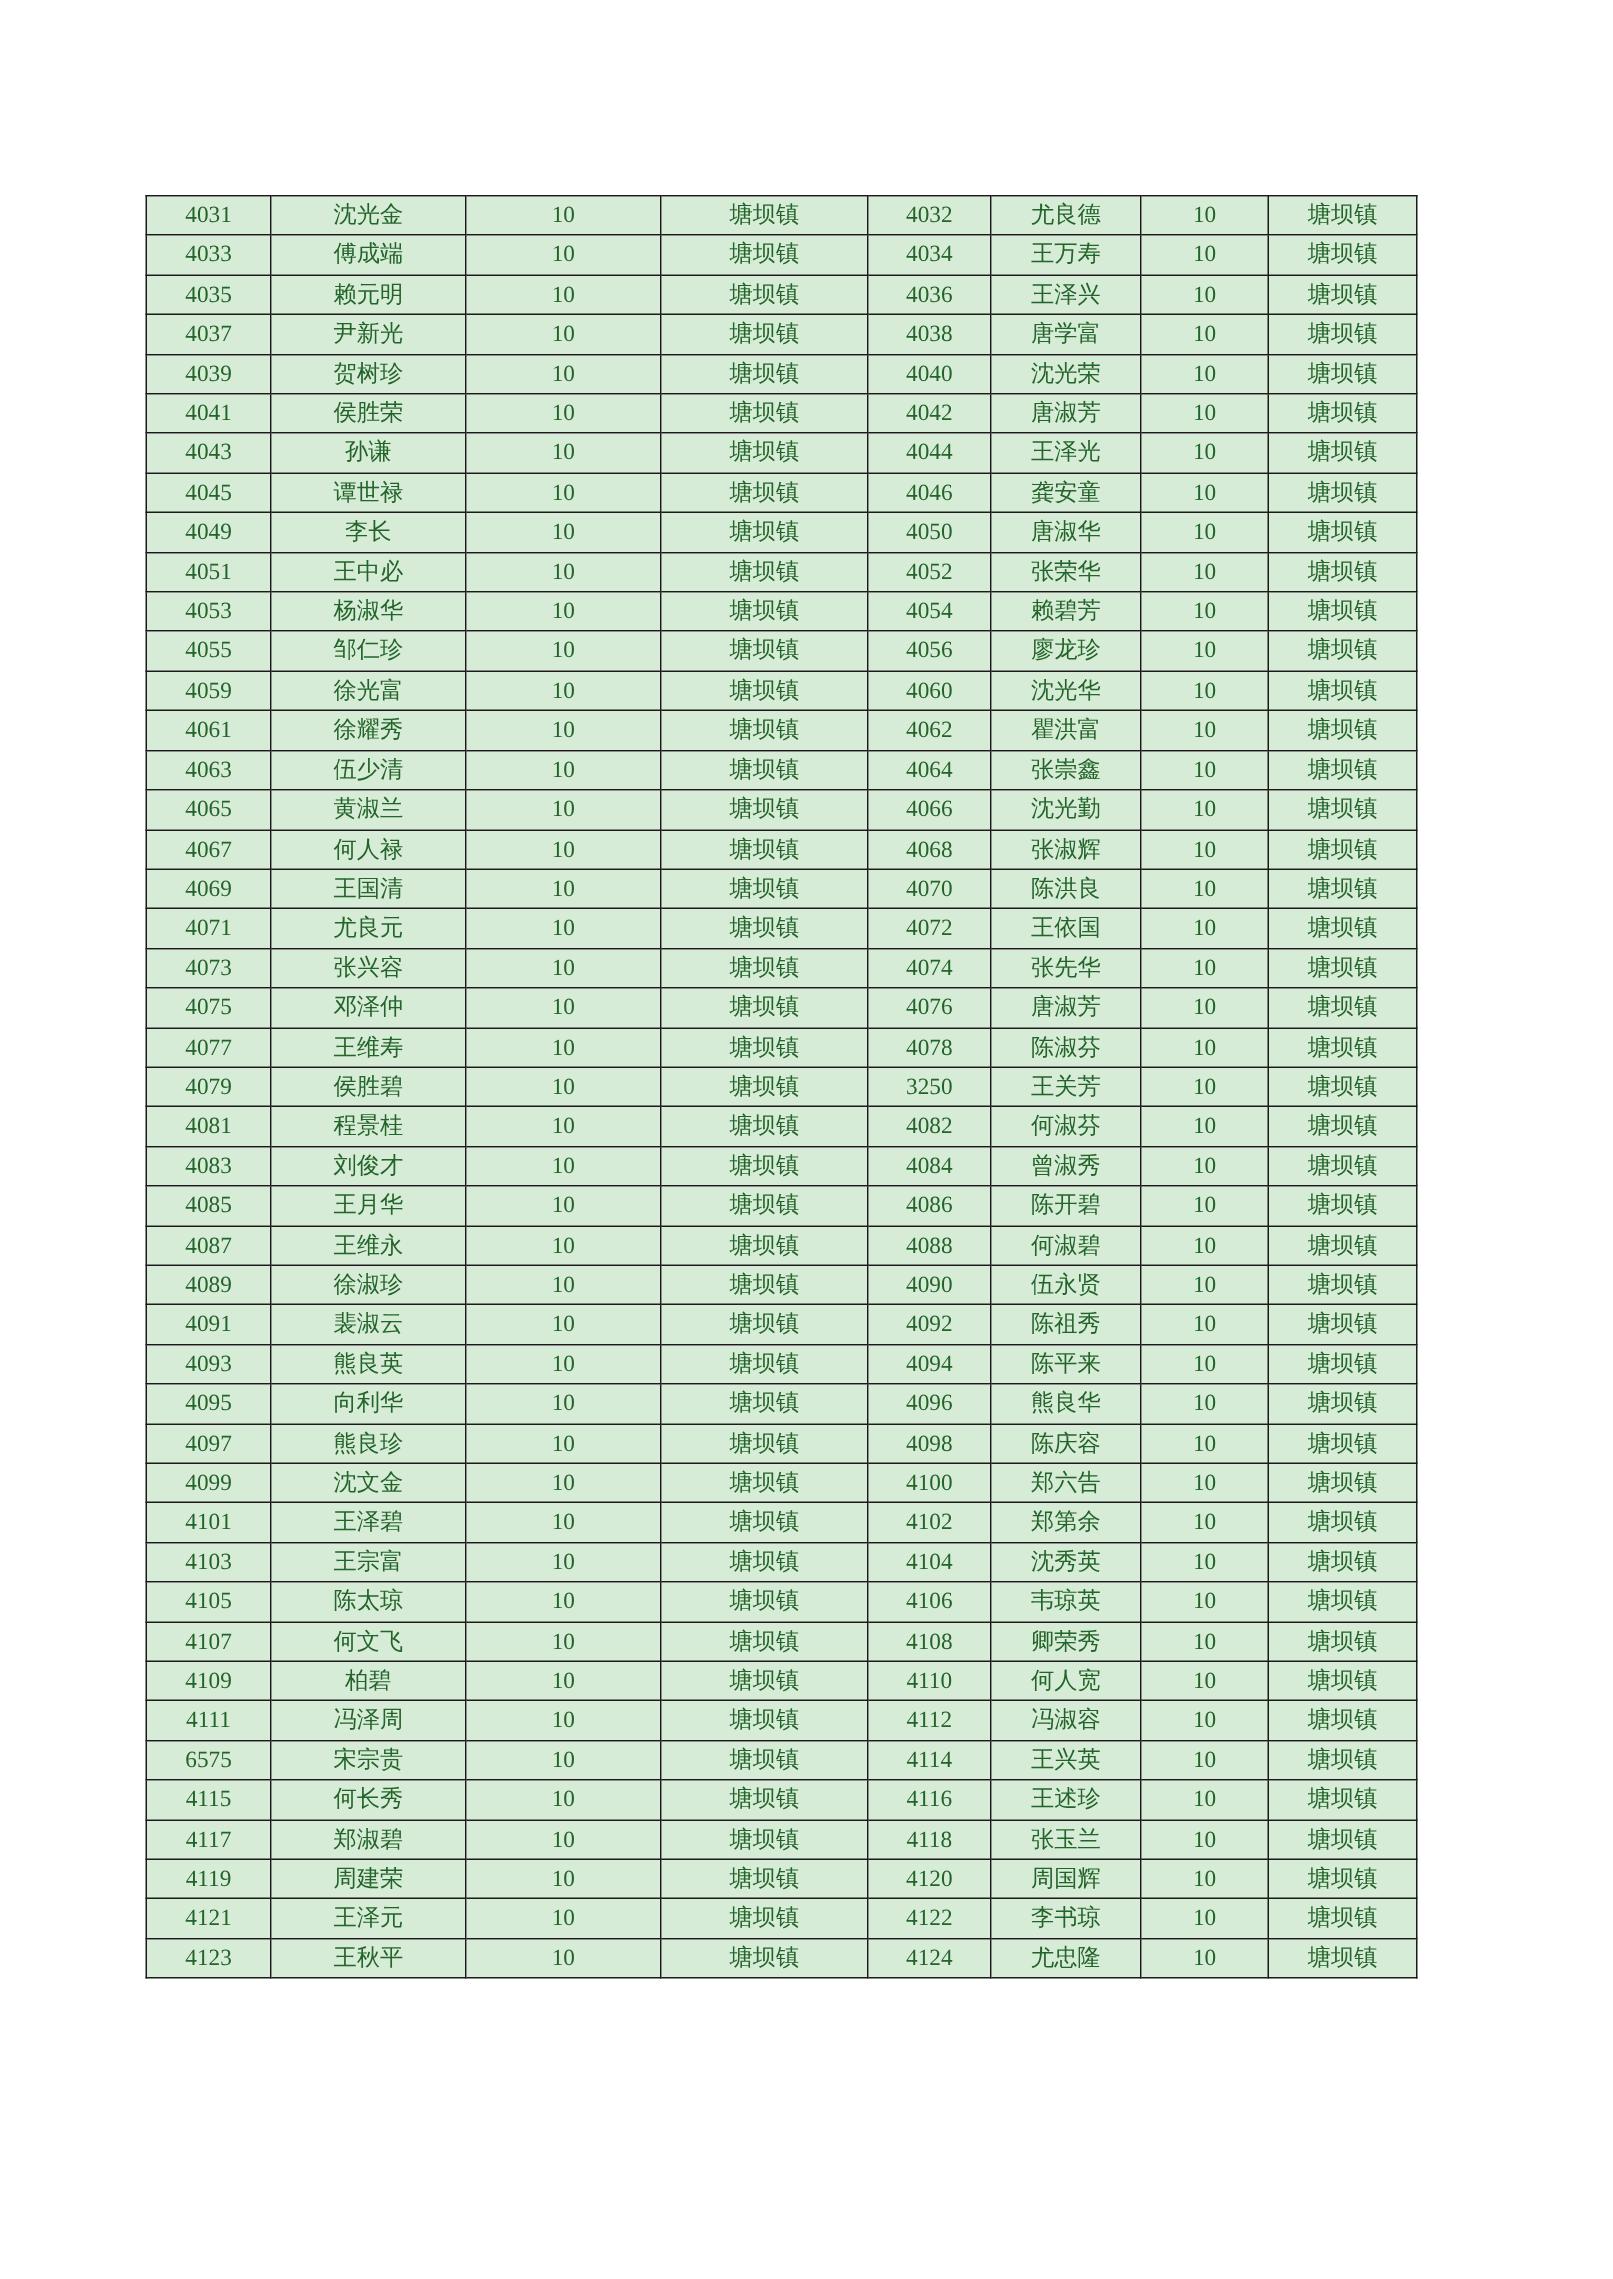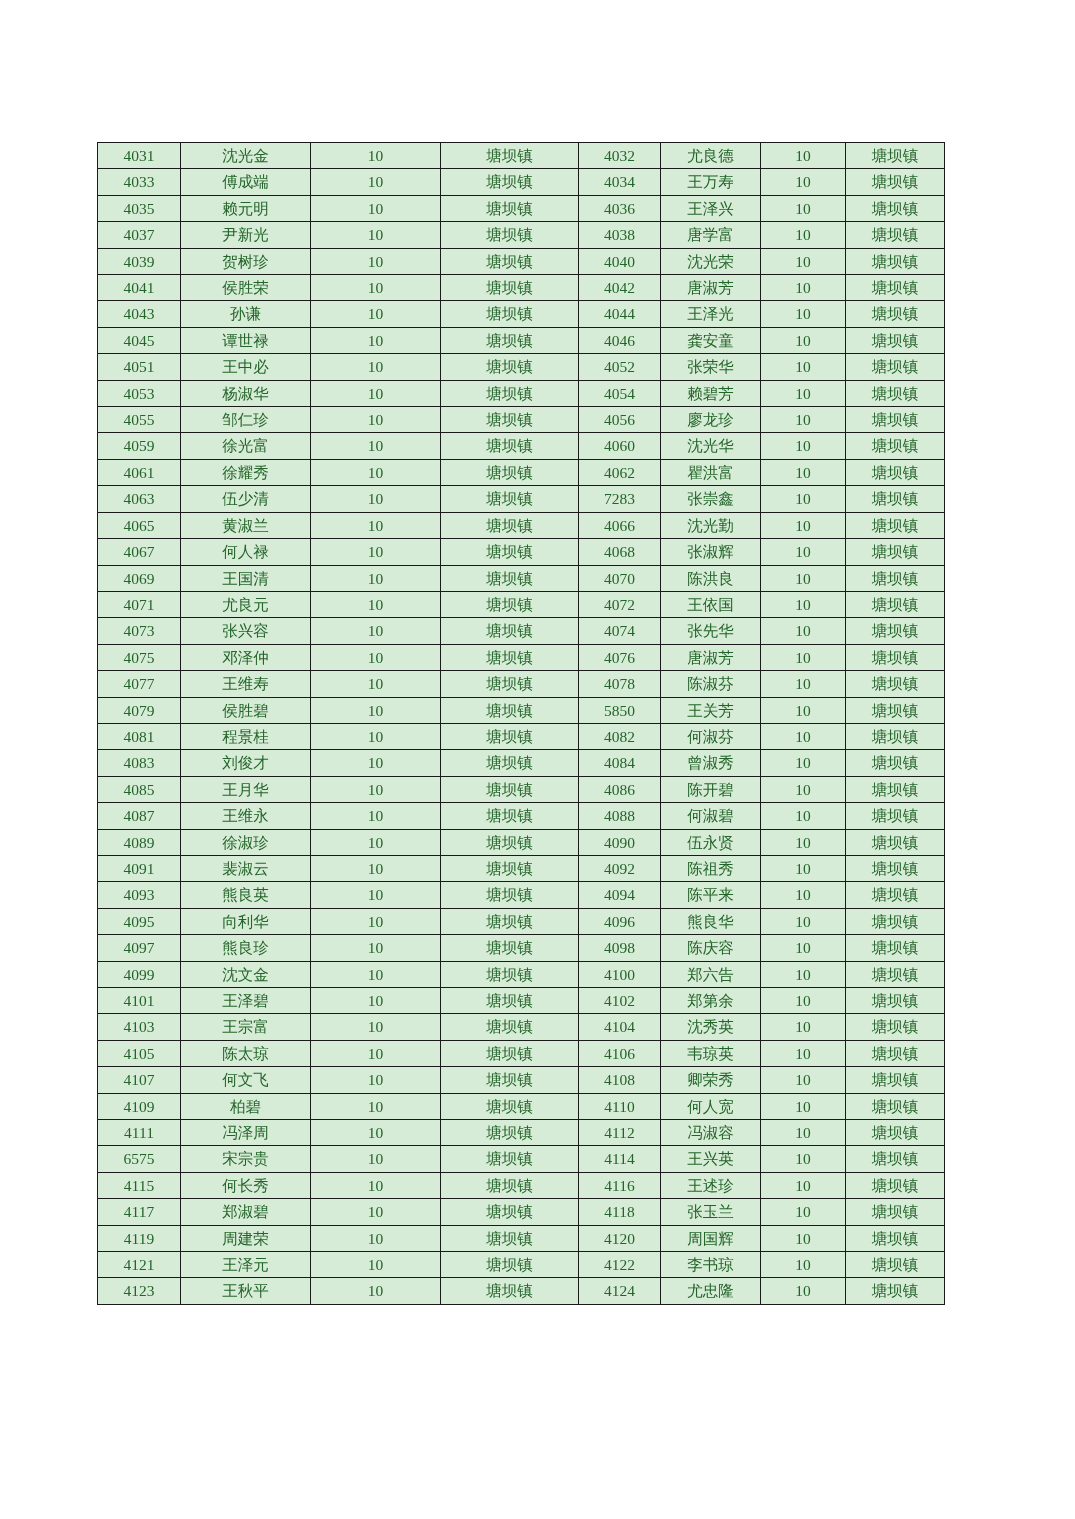--- a/index.html
+++ b/index.html
@@ -16,21 +16,20 @@
     overflow: hidden;
   }
   .table-wrap {
     position: absolute;
     left: 97px;
     top: 130px;
   }
   table.roster {
     border-collapse: collapse;
     table-layout: fixed;
-    margin-top: 12px;
   }
   table.roster td {
     border: 1px solid #1a1a1a;
     background: #d7ecd6;
     color: #23642a;
     text-align: center;
     vertical-align: middle;
     font-size: 15.5px;
     height: 25.4px;
     line-height: 25.4px;
@@ -130,20 +129,30 @@
             <td>4045</td>
             <td>谭世禄</td>
             <td>10</td>
             <td>塘坝镇</td>
             <td>4046</td>
             <td>龚安童</td>
             <td>10</td>
             <td>塘坝镇</td>
           </tr>
           <tr>
+            <td>4049</td>
+            <td>李长</td>
+            <td>10</td>
+            <td>塘坝镇</td>
+            <td>4050</td>
+            <td>唐淑华</td>
+            <td>10</td>
+            <td>塘坝镇</td>
+          </tr>
+          <tr>
             <td>4051</td>
             <td>王中必</td>
             <td>10</td>
             <td>塘坝镇</td>
             <td>4052</td>
             <td>张荣华</td>
             <td>10</td>
             <td>塘坝镇</td>
           </tr>
           <tr>
@@ -184,21 +193,21 @@
             <td>4062</td>
             <td>瞿洪富</td>
             <td>10</td>
             <td>塘坝镇</td>
           </tr>
           <tr>
             <td>4063</td>
             <td>伍少清</td>
             <td>10</td>
             <td>塘坝镇</td>
-            <td>7283</td>
+            <td>4064</td>
             <td>张崇鑫</td>
             <td>10</td>
             <td>塘坝镇</td>
           </tr>
           <tr>
             <td>4065</td>
             <td>黄淑兰</td>
             <td>10</td>
             <td>塘坝镇</td>
             <td>4066</td>
@@ -264,21 +273,21 @@
             <td>4078</td>
             <td>陈淑芬</td>
             <td>10</td>
             <td>塘坝镇</td>
           </tr>
           <tr>
             <td>4079</td>
             <td>侯胜碧</td>
             <td>10</td>
             <td>塘坝镇</td>
-            <td>5850</td>
+            <td>3250</td>
             <td>王关芳</td>
             <td>10</td>
             <td>塘坝镇</td>
           </tr>
           <tr>
             <td>4081</td>
             <td>程景桂</td>
             <td>10</td>
             <td>塘坝镇</td>
             <td>4082</td>

